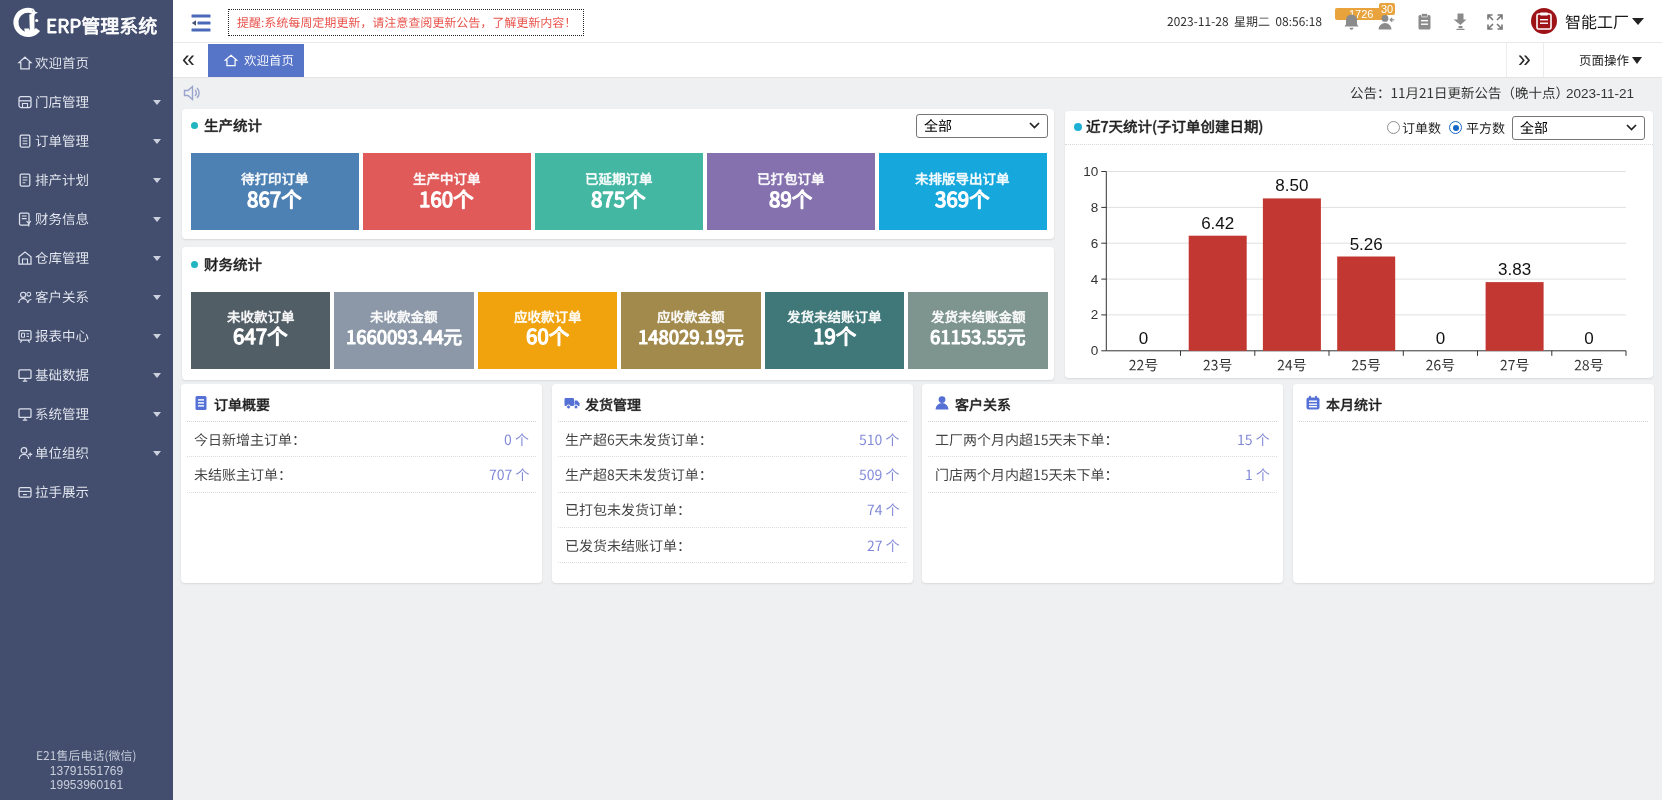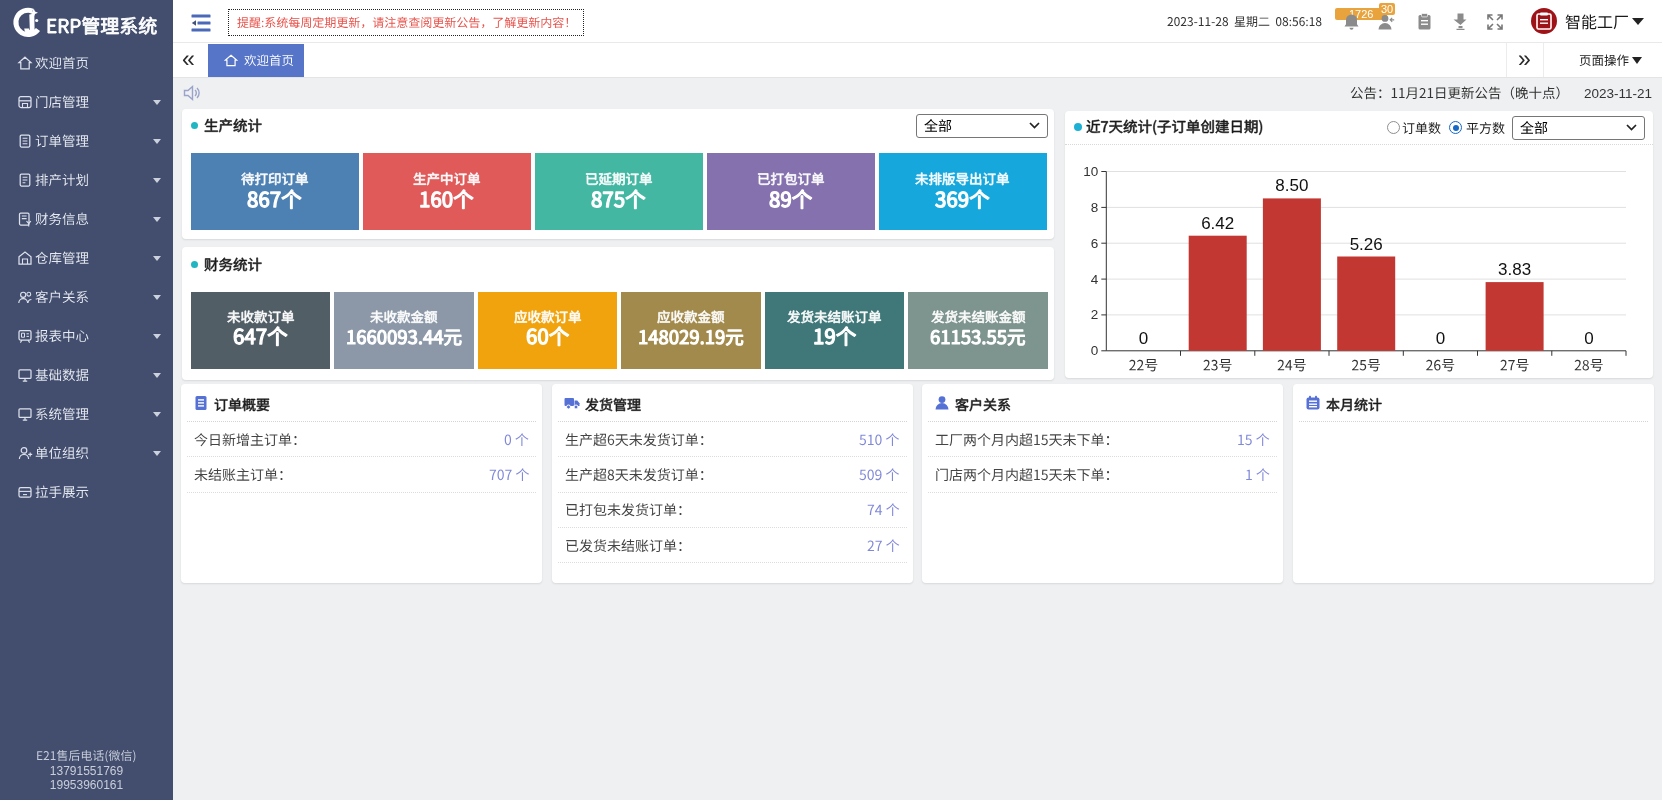--- a/index.html
+++ b/index.html
@@ -508,21 +508,21 @@
         <use href="#g60" x="8220"></use>
         <use href="#g67" x="9220"></use>
         <use href="#g68" x="10220"></use>
         <use href="#g93" x="11220"></use>
         <use href="#g94" x="12220"></use>
         <use href="#g95" x="13220"></use>
         <use href="#g96" x="14220"></use>
         <use href="#g97" x="15220"></use>
       </g>
     </svg>
-<div class="abs" style="right:10px;top:86px;font-size:13.5px;color:#333;">2023-11-21</div>
+<div class="abs" style="right:28px;top:86px;font-size:13.5px;color:#333;">2023-11-21</div>
 <div class="abs" style="left:182px;top:109px;width:872px;height:130px;background:#fff;border-radius:4px;box-shadow:0 1px 2px rgba(0,0,0,0.1);"></div>
 <div class="abs" style="left:191px;top:122px;width:7px;height:7px;border-radius:50%;background:#21b5c2;"></div>
 <svg class="abs" style="left:204.0px;top:131.1px;overflow:visible;" width="58.0" height="2" fill="#1a1a1a" stroke="#1a1a1a" stroke-width="40" stroke-linejoin="round">
       <g transform="translate(0,0) scale(0.01450,-0.01450)">
         <use href="#g98" x="0"></use>
         <use href="#g16" x="1000"></use>
         <use href="#g6" x="2000"></use>
         <use href="#g17" x="3000"></use>
       </g>
     </svg>

